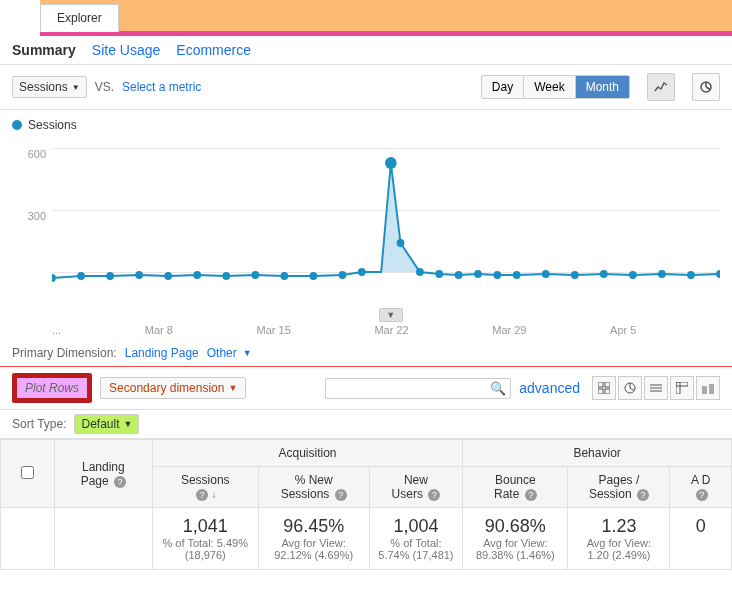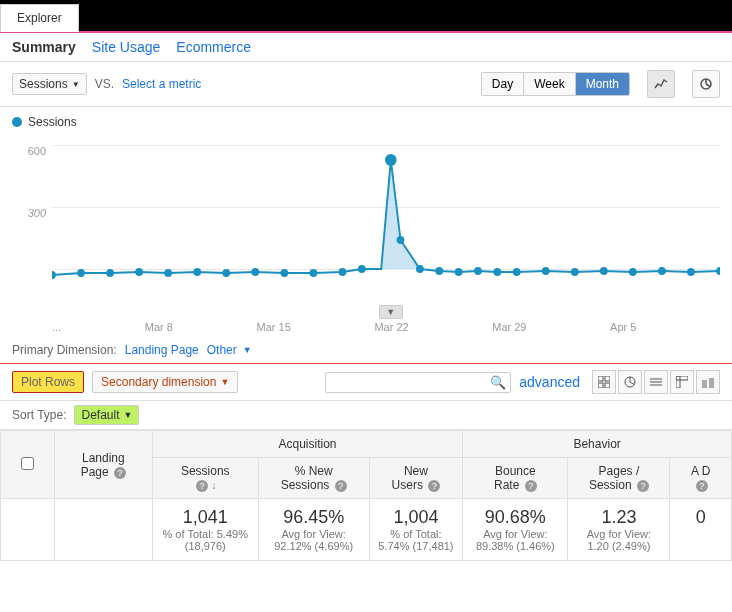--- a/index.html
+++ b/index.html
@@ -1,19 +1,19 @@
 <!DOCTYPE html>
 <html><head>
   <meta charset="utf-8">
   <style>
     * { box-sizing: border-box; margin: 0; padding: 0; }
     body { font-family: Arial, sans-serif; font-size: 12px; background: #fff; color: #333; width: 732px; }
 
     
-    .tab-bar { display: flex; border-bottom: 2px solid #ec4899; background: #000000; }
+    .tab-bar { display: flex; border-bottom: 5px solid #ec4899; background: #fdba74; margin-left: 40px; }
     .tab { padding: 6px 16px; font-size: 12px; cursor: pointer; border: 1px solid #ccc; border-bottom: none; background: #e0e0e0; margin-right: 2px; margin-top: 4px; }
     .tab.active { background: #fff; border-bottom: 1px solid #fff; margin-bottom: -1px; z-index: 1; }
 
     
     .sub-tabs { display: flex; padding: 6px 12px; border-bottom: 1px solid #e0e0e0; gap: 16px; }
     .sub-tab { color: #1a73e8; font-size: 14px; cursor: pointer; text-decoration: none; }
     .sub-tab.active { color: #333; font-weight: bold; text-decoration: none; }
 
     
     .toolbar { display: flex; align-items: center; padding: 8px 12px; justify-content: space-between; border-bottom: 1px solid #e0e0e0; }
@@ -44,21 +44,21 @@
     .x-label { font-size: 11px; color: #999; }
 
     
     .dim-bar { display: flex; align-items: center; gap: 8px; padding: 6px 12px; border-bottom: 1px solid #ef4444; }
     .dim-label { font-size: 12px; color: #666; }
     .dim-link { color: #1a73e8; font-size: 12px; cursor: pointer; }
     .dim-other { display: flex; align-items: center; gap: 6px; color: #1a73e8; font-size: 12px; cursor: pointer; }
 
     
     .filter-bar { display: flex; align-items: center; padding: 6px 12px; gap: 8px; border-bottom: 1px solid #e0e0e0; flex-wrap: wrap; }
-    .plot-rows-btn { border: 1px solid #b91c1c; background: #fde047; padding: 3px 8px; font-size: 12px; cursor: pointer; border-radius: 2px; color: #666; }
+    .plot-rows-btn { border: 5px solid #b91c1c; background: #f0abfc; padding: 3px 8px; font-size: 12px; cursor: pointer; border-radius: 2px; color: #666; font-style: italic; }
     .secondary-dim-btn { display: flex; align-items: center; gap: 4px; border: 1px solid #ccc; background: #f8f8f8; padding: 3px 8px; font-size: 12px; cursor: pointer; border-radius: 2px; color: #c2410c; }
     .search-box { display: flex; align-items: center; border: 1px solid #ccc; border-radius: 2px; padding: 2px 4px; margin-left: auto; }
     .search-input { border: none; outline: none; font-size: 12px; width: 160px; }
     .search-icon { color: #666; font-size: 13px; }
     .advanced-link { color: #1a73e8; font-size: 14px; cursor: pointer; }
 
     .view-icons { display: flex; gap: 2px; margin-left: 4px; }
     .view-icon-btn { width: 24px; height: 24px; border: 1px solid #ccc; background: #f8f8f8; cursor: pointer; display: flex; align-items: center; justify-content: center; font-size: 11px; color: #555; }
 
     
@@ -123,21 +123,21 @@
 
 <div class="chart-section">
   <div class="chart-legend">
     <div class="legend-dot"></div>
     <span class="legend-label">Sessions</span>
   </div>
   <div style="position:relative; margin-left:40px; height:170px;">
 
     <div style="position:absolute; left:-40px; top:0; height:100%; width:38px; text-align:right;">
       <span class="y-label" style="top:10px;">600</span>
-      <span class="y-label" style="top:72px;font-style:italic;">300</span>
+      <span class="y-label" style="top:72px;">300</span>
     </div>
 
     <div style="position:absolute; top:10px; left:0; right:0; border-top:1px solid #e8e8e8;"></div>
     <div style="position:absolute; top:72px; left:0; right:0; border-top:1px solid #e8e8e8;"></div>
     <div style="position:absolute; top:134px; left:0; right:0; border-top:1px solid #e8e8e8;"></div>
 
     <svg width="100%" height="170" style="position:absolute;top:0;left:0;" viewBox="0 0 690 170" preserveAspectRatio="none">
 
       <polygon points="320,134 340,134 350,25 360,105 380,134" fill="#b3d9ee" opacity="0.7"></polygon>
 

